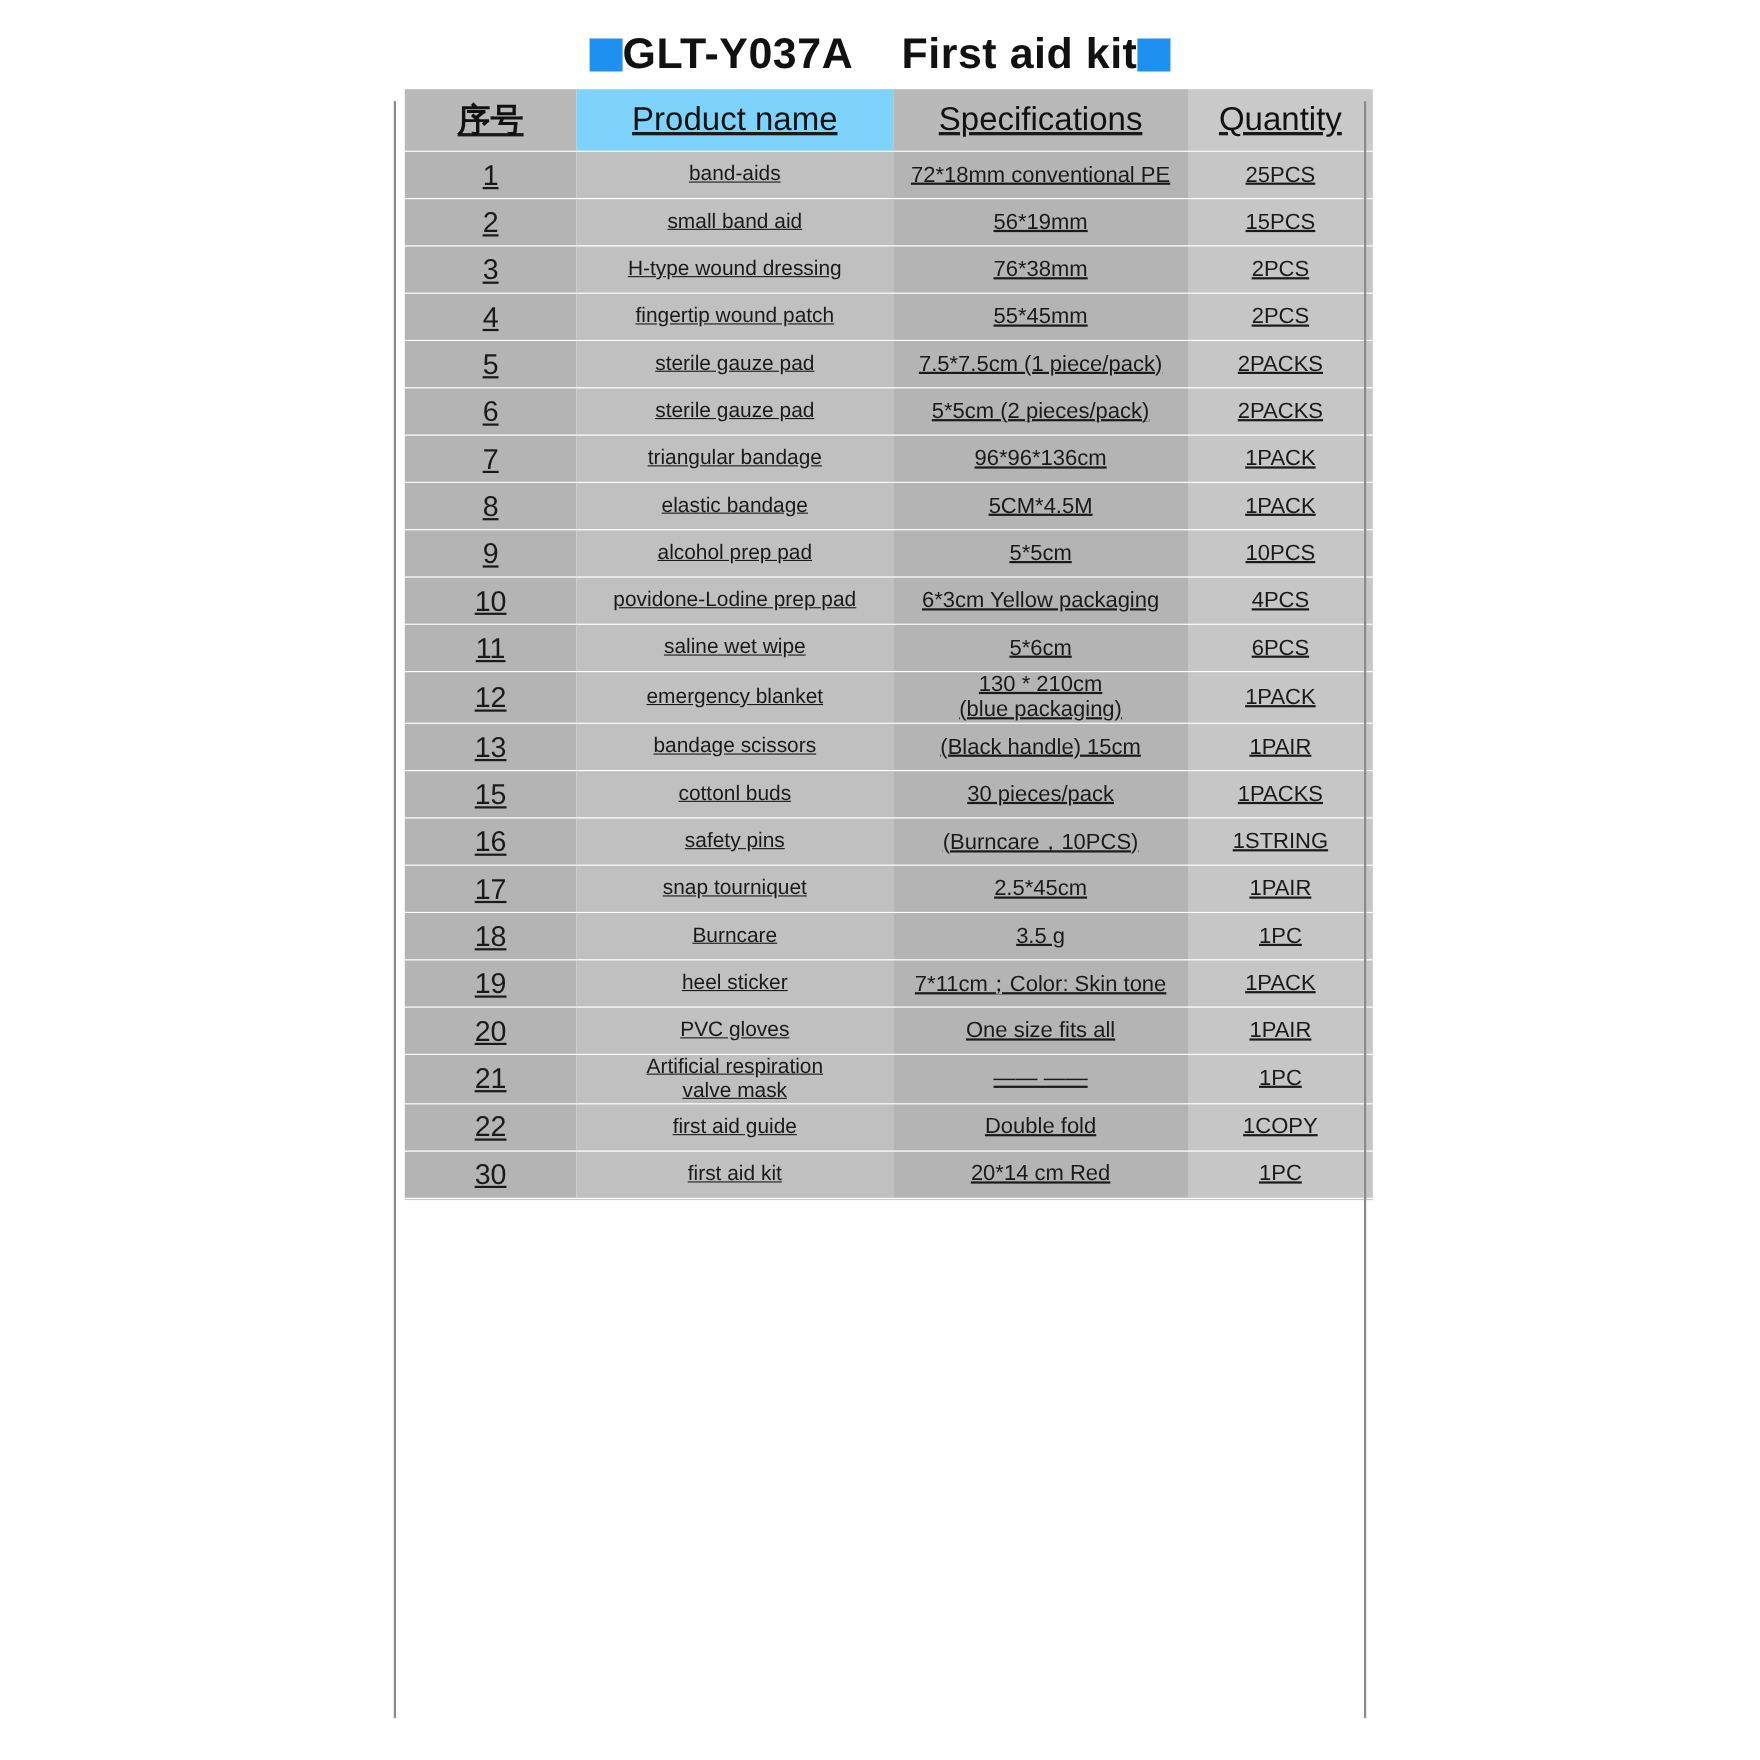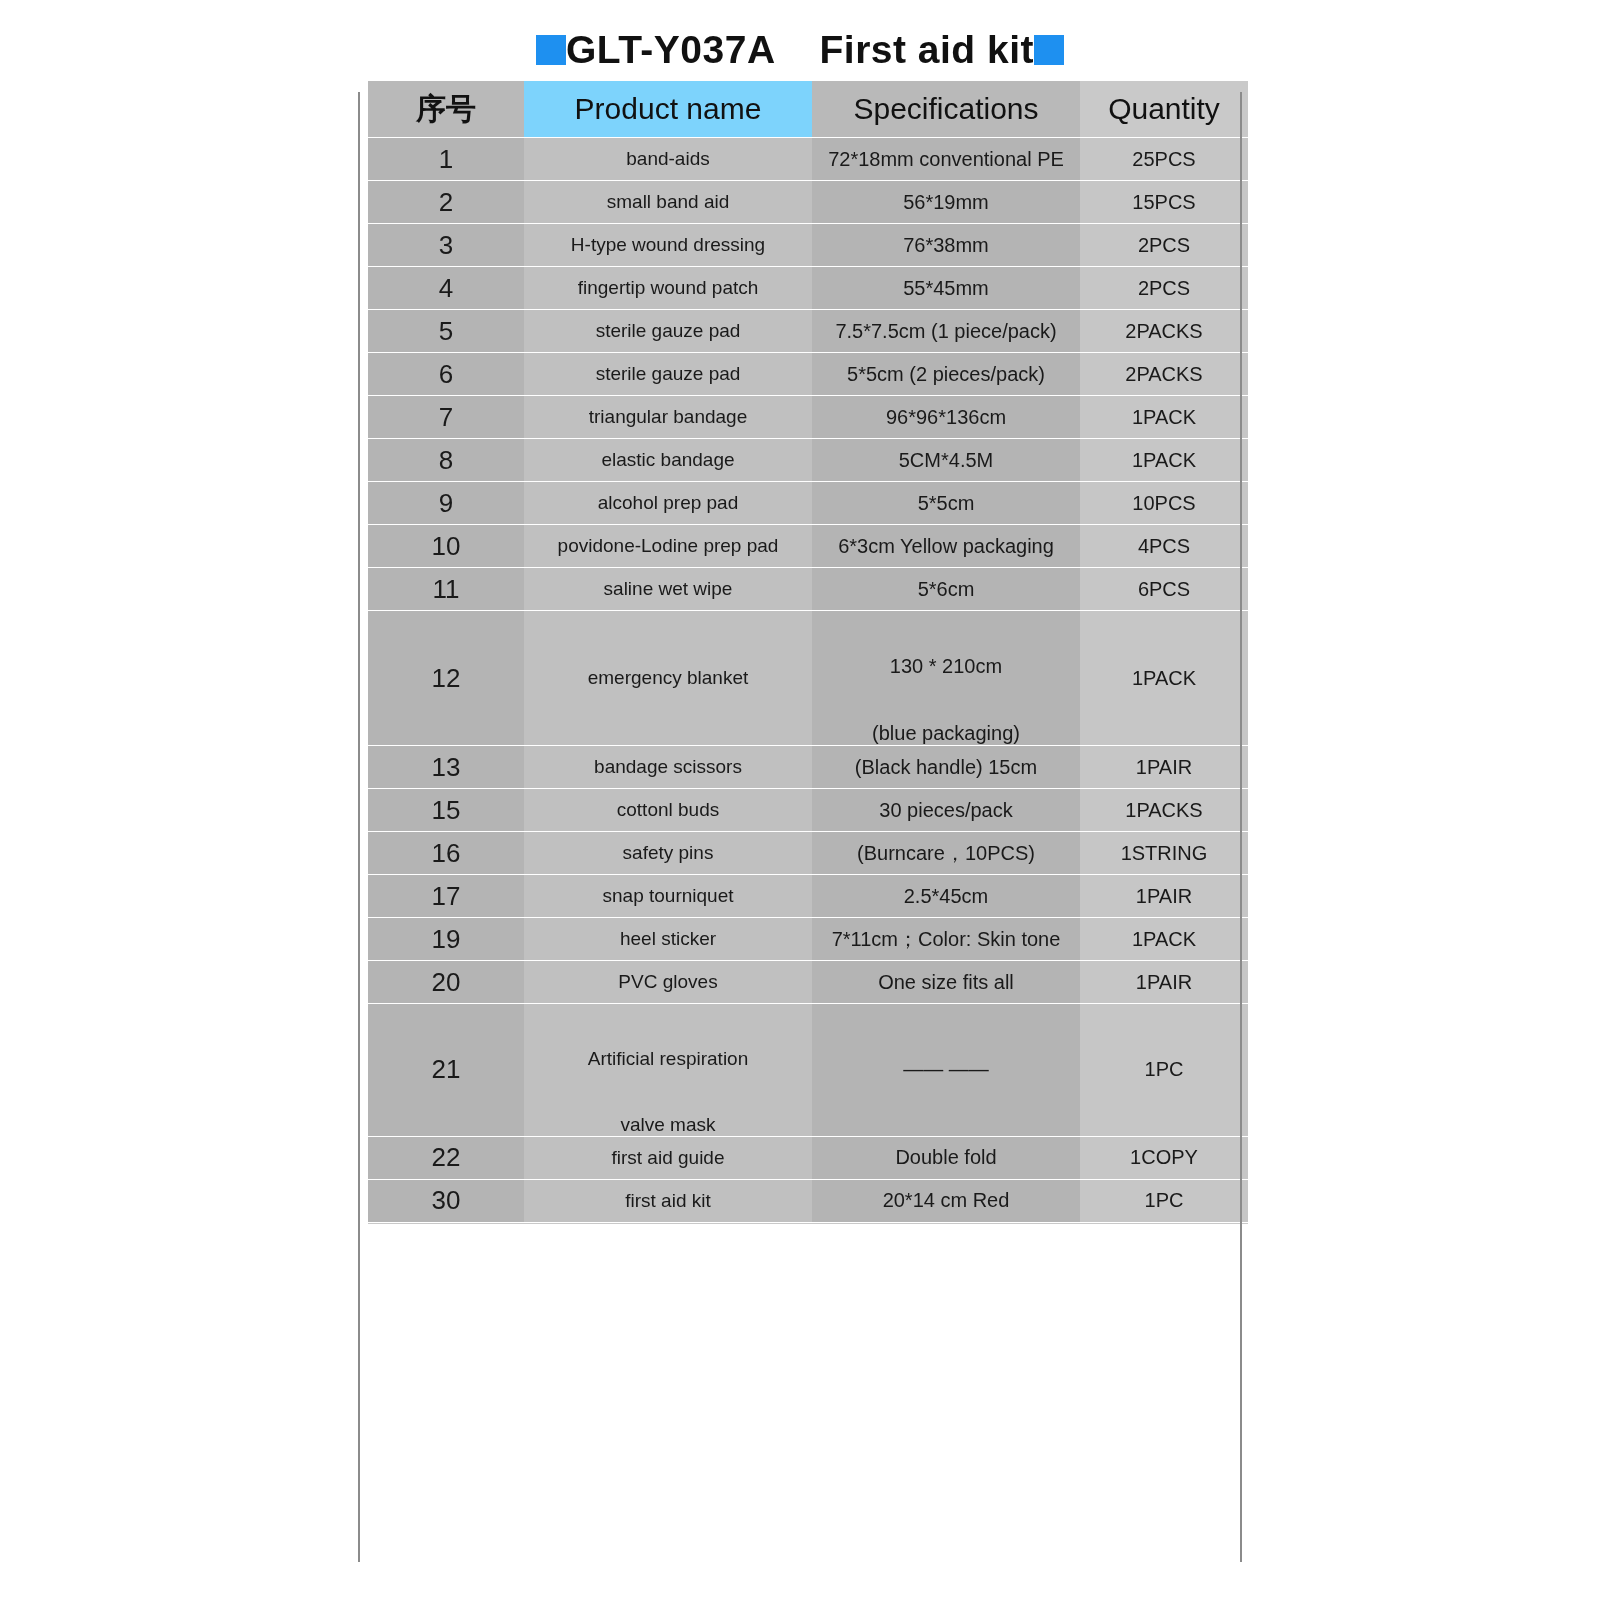--- a/index.html
+++ b/index.html
@@ -41,20 +41,21 @@
     letter-spacing: 0.5px;
     white-space: pre;
     color: #111;
   }
 
   
   .table-wrap {
     width: 880px;
     margin: 0 auto;
     padding-left: 16px;
+    text-decoration: underline;
   }
   table.spec {
     border-collapse: collapse;
     width: 880px;
     table-layout: fixed;
   }
   table.spec col.c1 { width: 156px; }
   table.spec col.c2 { width: 288px; }
   table.spec col.c3 { width: 268px; }
   table.spec col.c4 { width: 168px; }
@@ -101,21 +102,20 @@
   }
   tbody tr td.col-spec {
     font-size: 20px;
   }
   tbody tr td.col-qty {
     font-size: 20px;
   }
   tbody tr td .two-line {
     display: block;
     line-height: 1.15;
-    margin-top: 44px;
   }
 
   
   td.col-idx, th.h-idx { border-right: 3px solid #ffffff; }
   td.col-name, th.h-name { border-right: 3px solid #ffffff; }
   td.col-spec, th.h-spec { border-right: 3px solid #ffffff; }
 
   
   .frame-left, .frame-right {
     position: absolute;
@@ -259,20 +259,26 @@
             <td class="col-spec">(Burncare，10PCS)</td>
             <td class="col-qty">1STRING</td>
           </tr>
         <tr>
             <td class="col-idx">17</td>
             <td class="col-name">snap tourniquet</td>
             <td class="col-spec">2.5*45cm</td>
             <td class="col-qty">1PAIR</td>
           </tr>
         <tr>
+            <td class="col-idx">18</td>
+            <td class="col-name">Burncare</td>
+            <td class="col-spec">3.5 g</td>
+            <td class="col-qty">1PC</td>
+          </tr>
+        <tr>
             <td class="col-idx">19</td>
             <td class="col-name">heel sticker</td>
             <td class="col-spec">7*11cm；Color: Skin tone</td>
             <td class="col-qty">1PACK</td>
           </tr>
         <tr>
             <td class="col-idx">20</td>
             <td class="col-name">PVC gloves</td>
             <td class="col-spec">One size fits all</td>
             <td class="col-qty">1PAIR</td>

